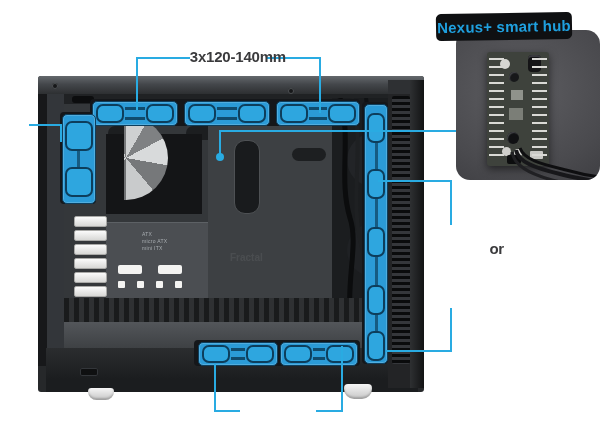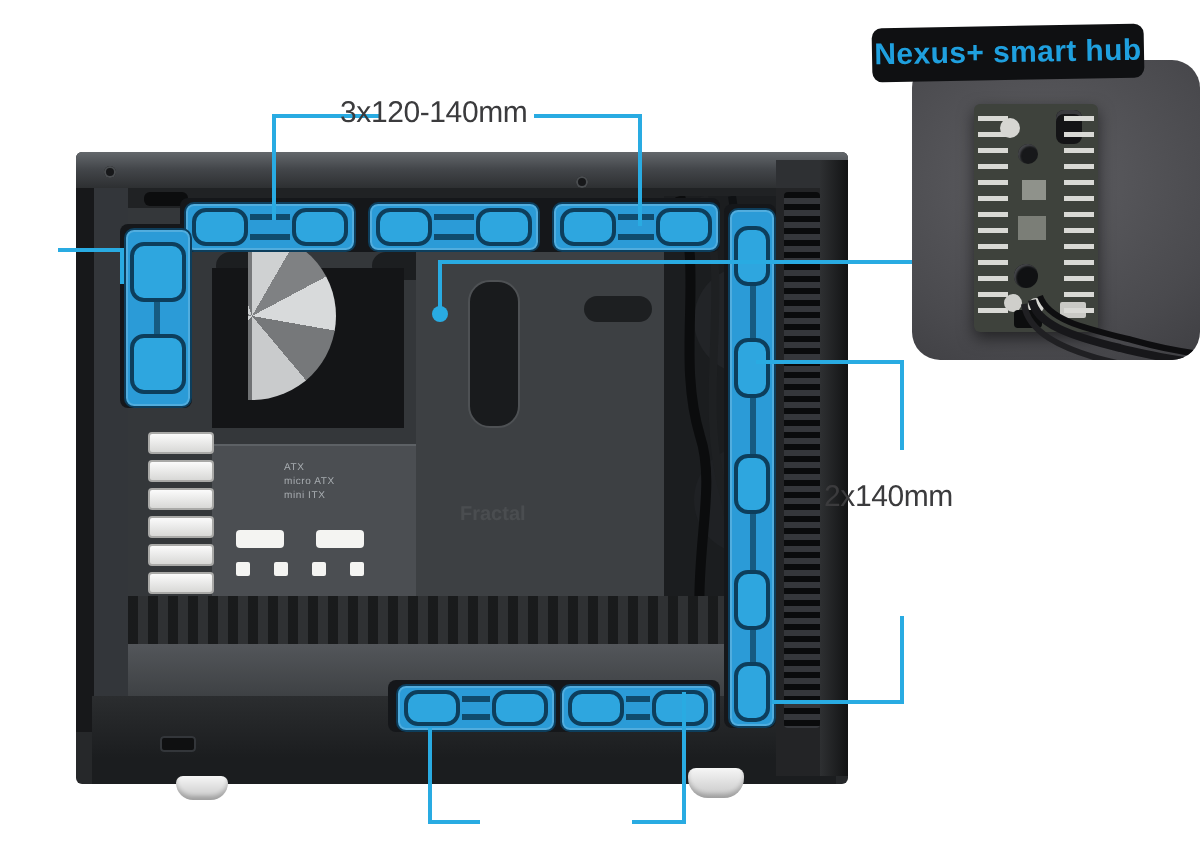--- a/index.html
+++ b/index.html
@@ -1,21 +1,21 @@
 <!DOCTYPE html>
 <html style="--accent: #29ABE2; --fan-fill: #2B9BD7; --fan-detail: #0D3E5C; --label-text: #3B3B3D; --badge-bg: #0F1012; --badge-text: #1FA0DF; --background: #FFFFFF;"><head>
 <meta charset="utf-8">
 <style>
   html,body{margin:0;padding:0;background:#fff;}
   .stage{position:relative;width:600px;height:433px;overflow:hidden;background:var(--background,#fff);
          font-family:"Liberation Sans",sans-serif;}
 
   
-  .label{position:absolute;font-weight:normal;font-size:15px;color:var(--label-text,#3b3b3d);
-         letter-spacing:-0.2px;text-align:left;line-height:16px;}
+  .label{position:absolute;font-weight:bold;font-size:15px;color:var(--label-text,#3b3b3d);
+         letter-spacing:-0.2px;text-align:right;line-height:16px;}
   .cl{position:absolute;background:var(--accent,#29abe2);}
 
   
   .case-outer{position:absolute;left:38px;top:76px;width:386px;height:316px;background:#26282a;border-radius:3px;}
   .top-strip{position:absolute;left:0;top:0;width:386px;height:19px;
              background:linear-gradient(#64686c,#43464a 45%,#2b2d2f);border-radius:3px 3px 0 0;}
   .screw{position:absolute;width:6px;height:6px;border-radius:50%;background:#17181a;box-shadow:inset 0 0 0 1px #4a4d50;}
   .left-wall{position:absolute;left:0;top:18px;width:26px;height:272px;
              background:linear-gradient(90deg,#17181a 0 9px,#33363a 9px);}
   .interior{position:absolute;left:26px;top:18px;width:324px;height:254px;background:#34373a;}
@@ -220,21 +220,21 @@
   <div class="label z5" style="left:170px;top:49px;width:116px">3x120-140mm</div>
 
   <div class="cl z5" style="left:29px;top:124px;width:33px;height:2px"></div>
   <div class="cl z5" style="left:60px;top:124px;width:2px;height:18px"></div>
 
   <div class="cl z5" style="left:378px;top:180px;width:74px;height:2px"></div>
   <div class="cl z5" style="left:450px;top:180px;width:2px;height:45px"></div>
   <div class="cl z5" style="left:450px;top:308px;width:2px;height:44px"></div>
   <div class="cl z5" style="left:386px;top:350px;width:66px;height:2px"></div>
   <div class="label z5" style="left:412px;top:238px;width:92px;line-height:21px">
-    <div>2x140mm</div>
+    <div>or</div>
   </div>
 
   <div class="cl z5" style="left:214px;top:364px;width:2px;height:48px"></div>
   <div class="cl z5" style="left:341px;top:346px;width:2px;height:66px"></div>
   <div class="cl z5" style="left:214px;top:410px;width:26px;height:2px"></div>
   <div class="cl z5" style="left:316px;top:410px;width:27px;height:2px"></div>
 
   <div class="cl" style="left:219px;top:130px;width:240px;height:2px;z-index:3"></div>
   <div class="cl" style="left:219px;top:131px;width:2px;height:24px;z-index:3"></div>
   <span class="hub-dot"></span>

